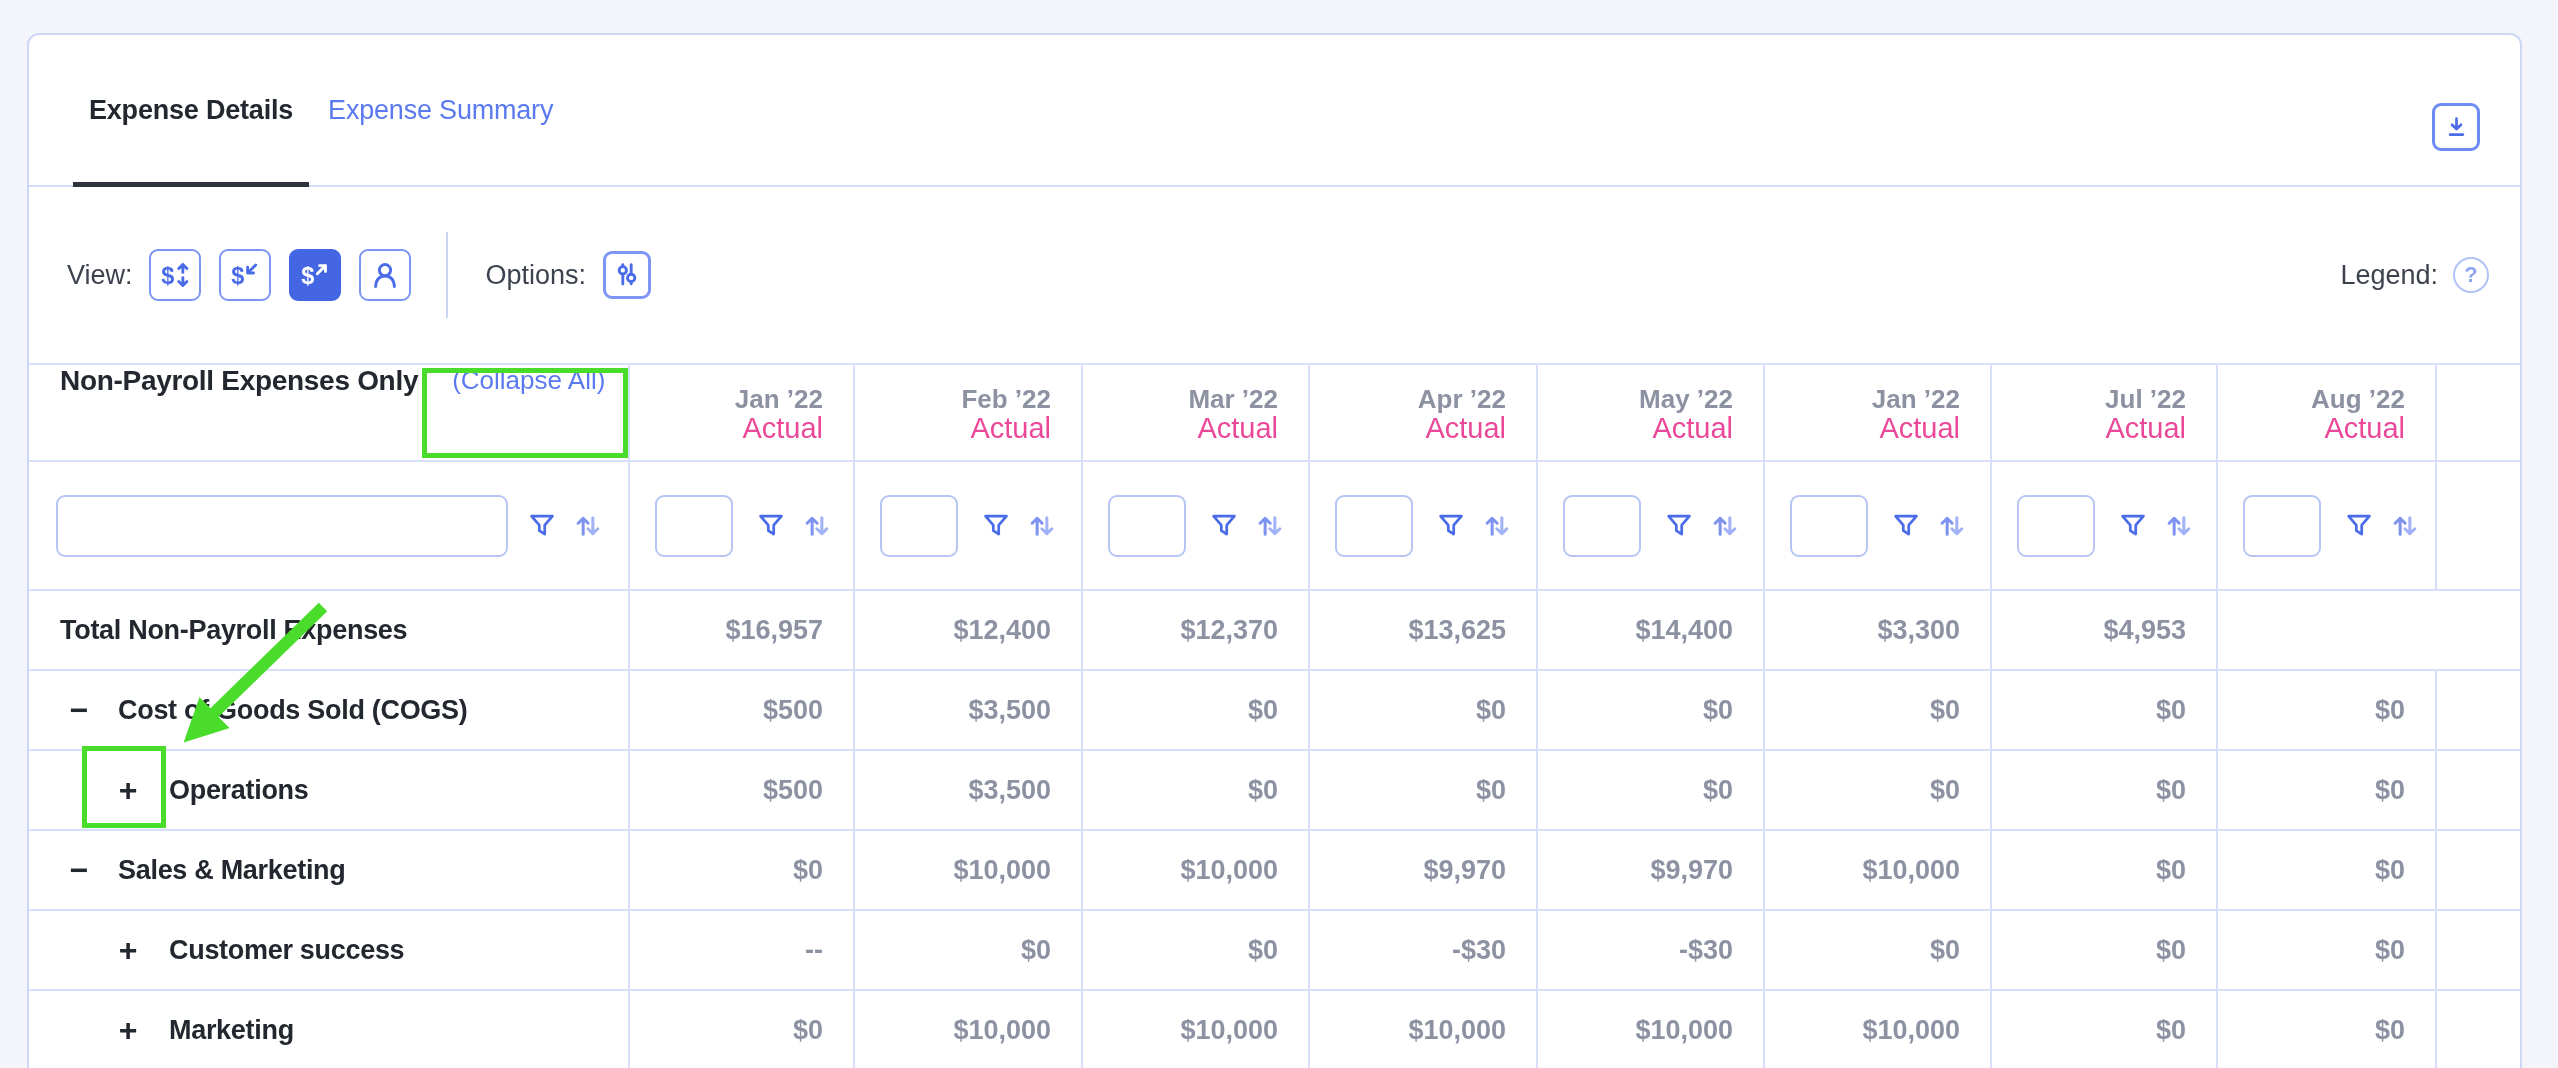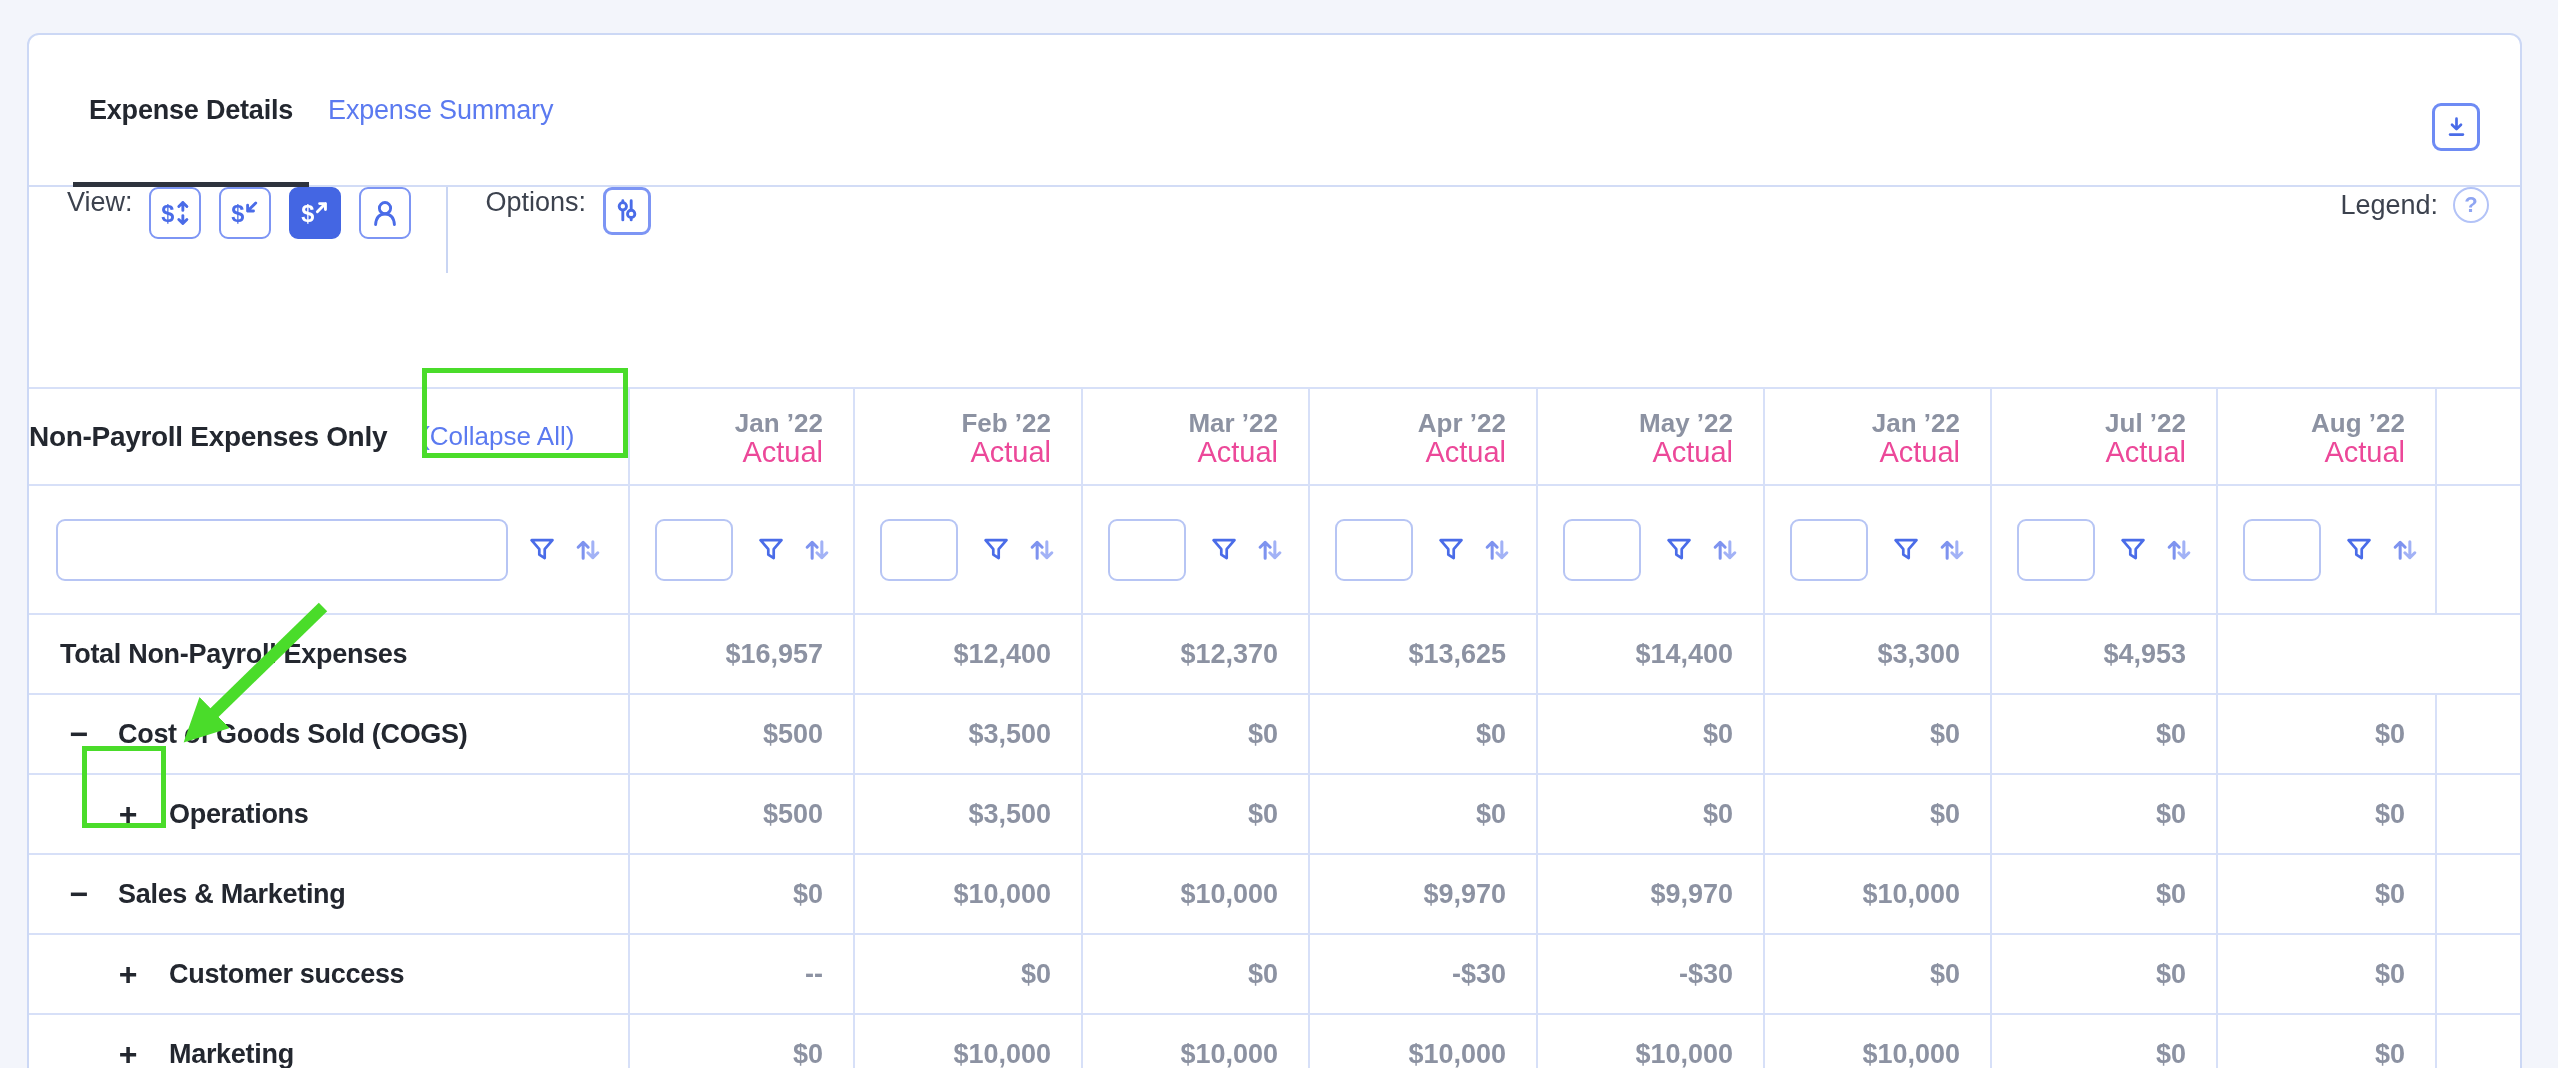--- a/index.html
+++ b/index.html
@@ -14,21 +14,21 @@
        position:relative;cursor:pointer;letter-spacing:-0.2px}
   .tab+.tab{margin-left:3px}
   .tab.inactive{color:#5b7af0}
   .tab.active{color:#23272f;font-weight:700}
   .tab.active::after{content:"";position:absolute;left:0;right:0;bottom:-2px;height:5px;background:#2e333d}
   .dl-btn{position:absolute;top:68px;right:40px;width:48px;height:48px;border:3px solid #6e8bf4;
           border-radius:9px;background:#fff;color:#4a6ce8;display:flex;align-items:center;
           justify-content:center;cursor:pointer;padding:0;box-sizing:border-box}
   .dl-btn svg{width:27px;height:27px}
   
-  .toolbar{height:200px;display:flex;align-items:flex-start;padding-left:38px;box-sizing:border-box}
+  .toolbar{height:176px;display:flex;align-items:center;padding-left:38px;box-sizing:border-box}
   .tlabel{font-size:27px;color:#3c424e}
   .ibtn{width:52px;height:52px;border:2.5px solid #7d95f4;border-radius:9px;background:#fff;
         color:#4a6ce8;display:flex;align-items:center;justify-content:center;margin-left:18px;
         cursor:pointer;padding:0;box-sizing:border-box}
   .ibtn:first-of-type{margin-left:16px}
   .ibtn svg{width:34px;height:34px}
   .ibtn.active{background:#4466e3;border-color:#4466e3;color:#fff}
   .vdivider{width:2px;height:86px;background:#c9d5f3;margin:0 38px 0 35px}
   .opt-btn{border-width:3px;width:48px;height:48px;margin-left:17px}
   .legend{margin-left:auto;margin-right:31px;display:flex;align-items:center;gap:15px}
@@ -37,21 +37,21 @@
         box-sizing:border-box;cursor:pointer}
   
   .table{border-top:2px solid #d7e0f8}
   .trow{display:grid;grid-template-columns:601px 225px 228px 227px 228px 227px 227px 226px 219px 1fr;
         border-bottom:2px solid #d7e0f8;box-sizing:border-box}
   .cell{border-right:2px solid #d7e0f8;box-sizing:border-box;min-width:0}
   .trow .cell:last-child{border-right:none}
   .hrow{height:97px}
   .frow{height:129px}
   .drow{height:80px}
-  .name-head{display:flex;align-items:center;}
+  .name-head{display:flex;align-items:flex-start;padding-left:31px}
   .gtitle{font-size:28px;font-weight:700;color:#23272f;letter-spacing:-0.3px}
   .collapse{font-size:26px;color:#5b7af0;margin-left:34px;cursor:pointer;text-decoration:none}
   .month-head{display:flex;flex-direction:column;align-items:flex-end;justify-content:center;
               padding-right:30px}
   .mname{font-size:26px;font-weight:700;color:#8c92a2;line-height:31px}
   .msub{font-size:29px;color:#ec4899;line-height:27px}
   .fcell{display:flex;align-items:center}
   .fcell.name{padding-left:27px}
   .fcell.month{padding-left:25px}
   .finput{border:2px solid #b7c5f4;border-radius:9px;background:#fff;height:62px;

